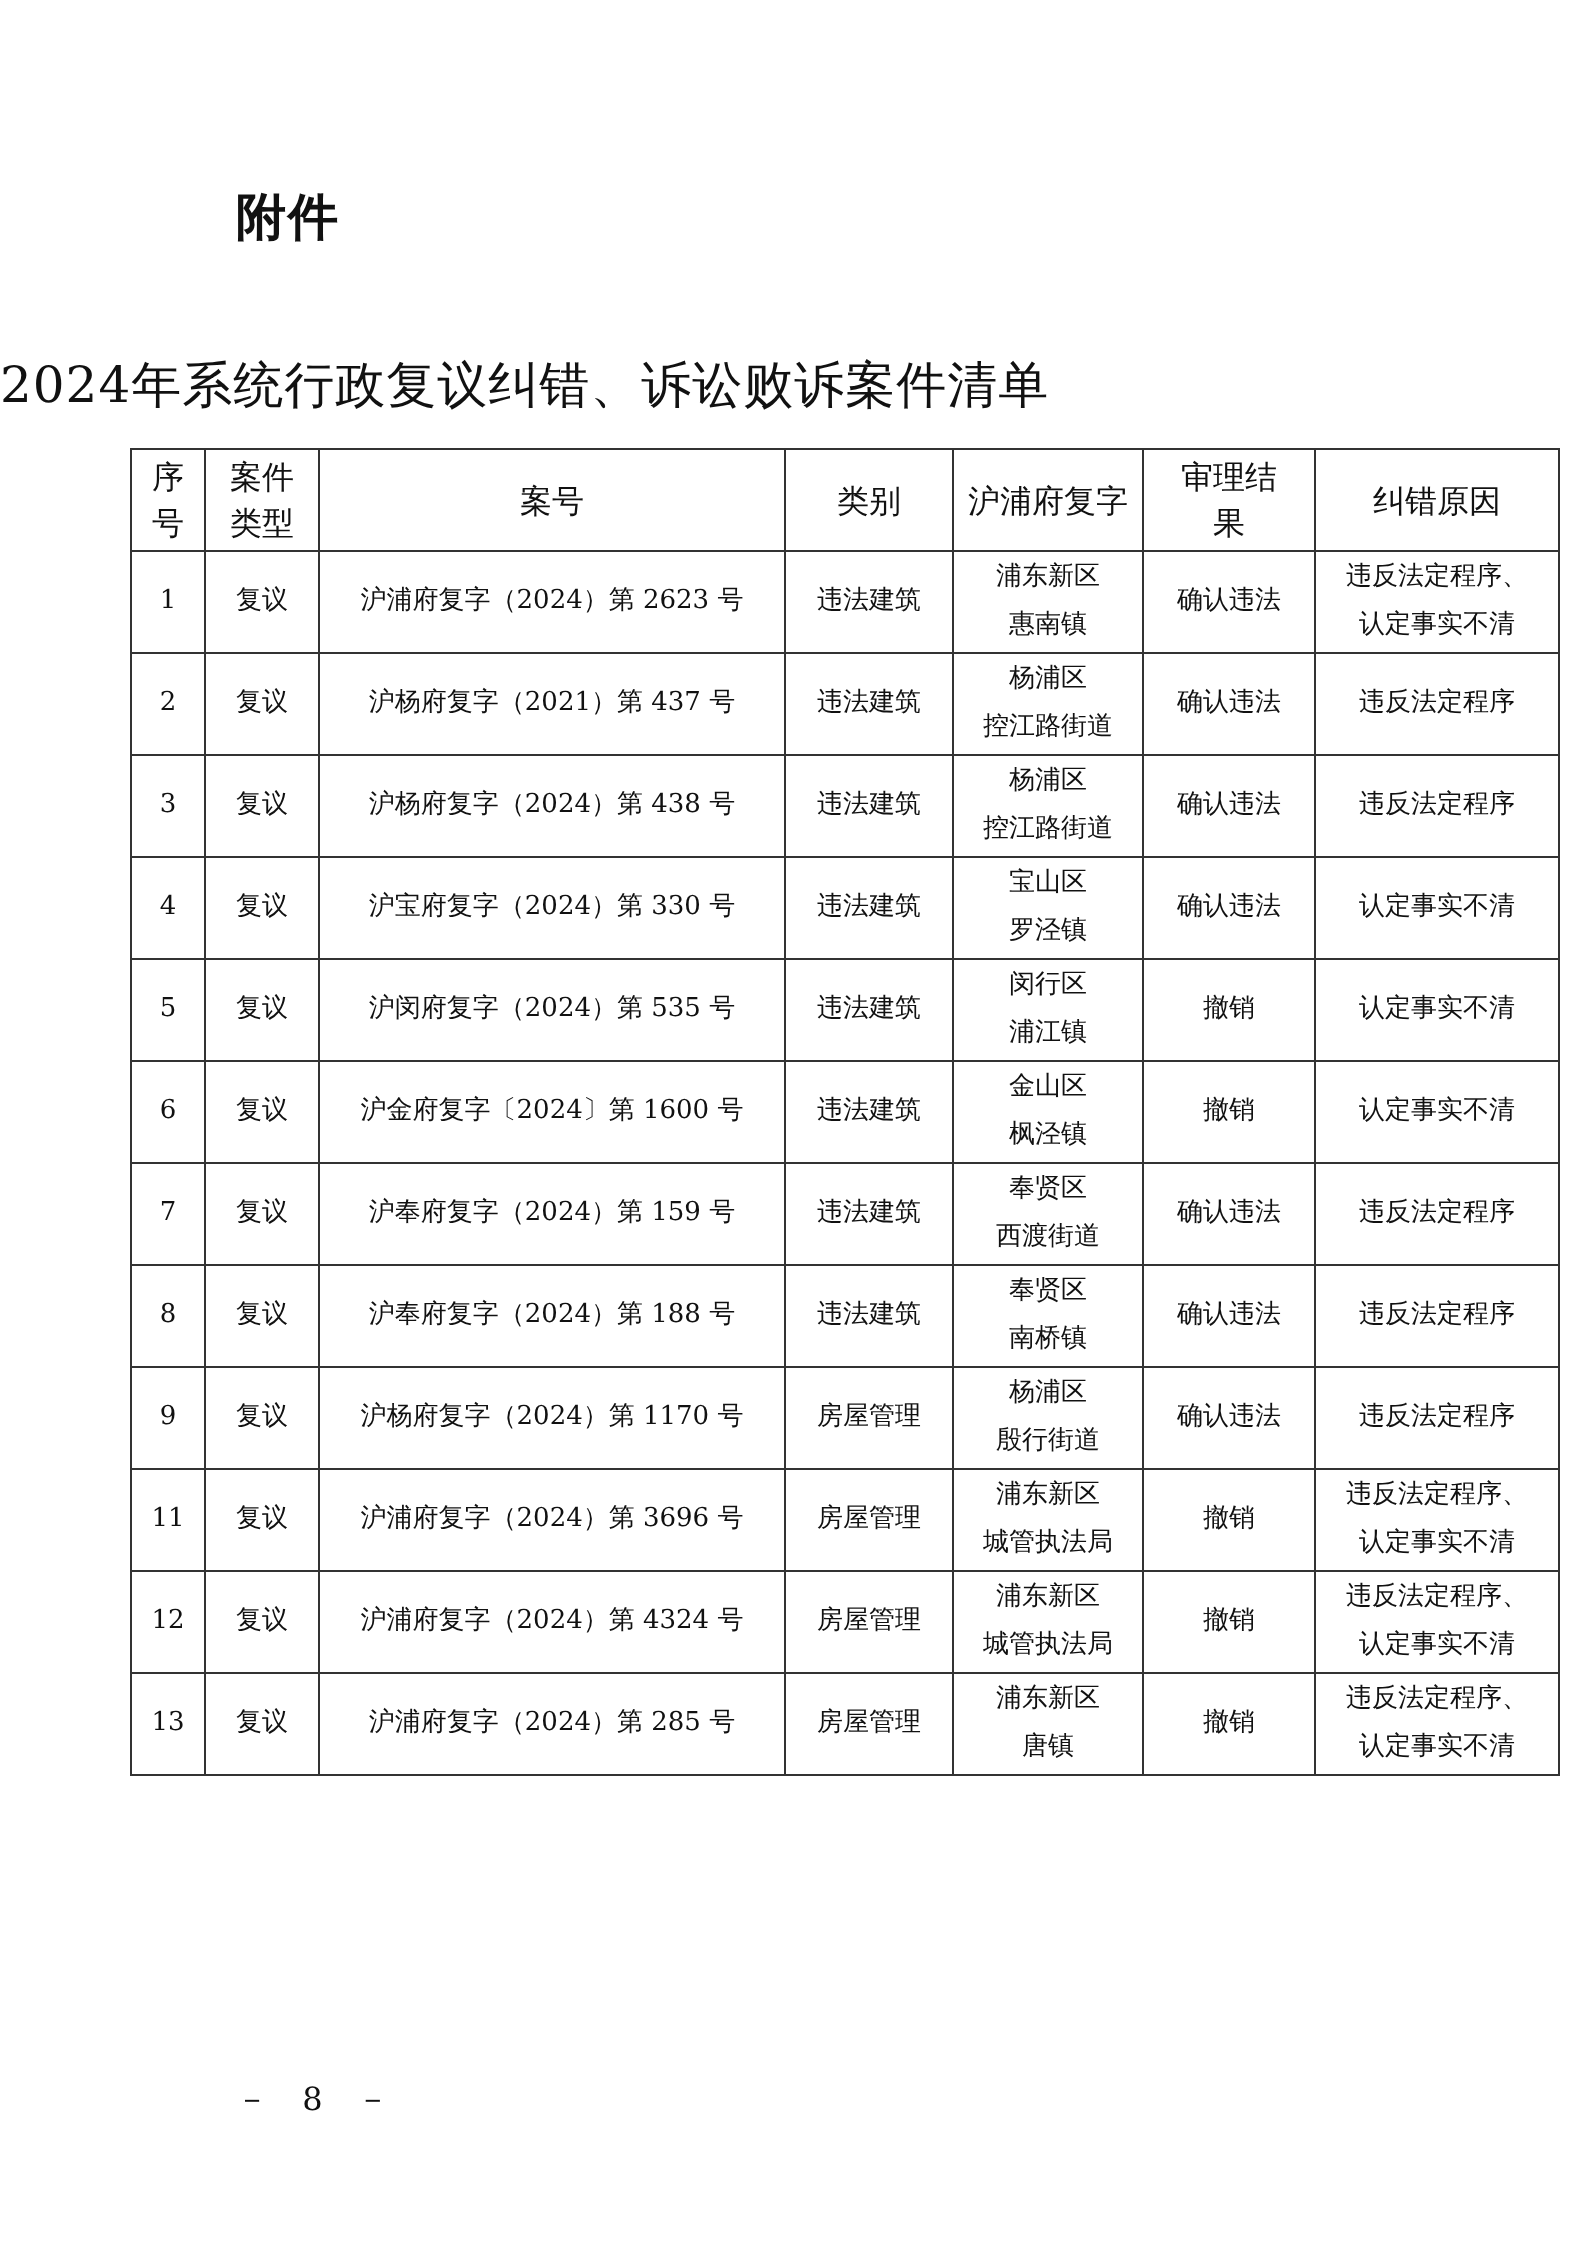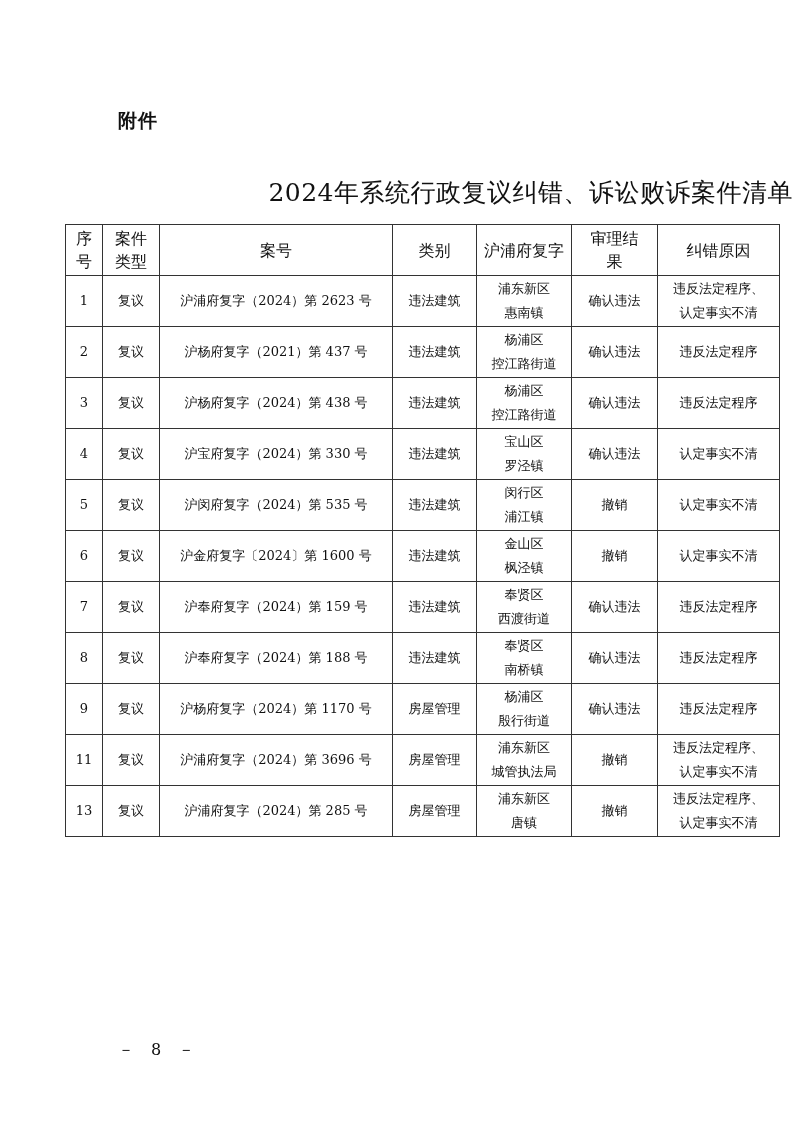--- a/index.html
+++ b/index.html
@@ -1,20 +1,20 @@
 <!DOCTYPE html>
 <html><head>
   <meta charset="utf-8">
   <style>
     html, body { margin: 0; padding: 0; background: #ffffff; }
     body { width: 793px; height: 1122px; position: relative; overflow: hidden;
            font-family: "DejaVu Serif", "Liberation Serif", serif; color: #111; }
-    .attach { position: absolute; left: 118px; top: 108px; font-family: Liberation Sans, sans-serif;
-              font-size: 19px; font-weight: bold; letter-spacing: 1px; }
-    .title { position: absolute; left: 0; width: 793px; top: 176px; text-align: right;
+    .attach { position: absolute; left: 118px; top: 92px; font-family: Liberation Sans, sans-serif;
+              font-size: 25px; font-weight: bold; letter-spacing: 1px; }
+    .title { position: absolute; left: 0; width: 793px; top: 176px; text-align: left;
              font-family: "DejaVu Serif", serif; font-size: 25px; letter-spacing: 0.5px; }
     table { position: absolute; left: 65px; top: 224px; width: 714px; border-collapse: collapse;
             table-layout: fixed; }
     th, td { border: 1.3px solid #333; text-align: center; vertical-align: middle; padding: 0; }
     th { height: 50px; font-family: "DejaVu Sans", sans-serif; font-weight: normal; font-size: 16px;
          line-height: 23px; }
     td { height: 50px; font-size: 13px; line-height: 24px; }
     td.idx { font-size: 13px; }
     .two { display: block; }
     .page { position: absolute; left: 118px; top: 1040px; font-size: 16px; letter-spacing: 6px; }
@@ -192,20 +192,35 @@
           <span class="two">浦东新区</span>
           <span class="two">城管执法局</span>
         </td>
         <td>撤销</td>
         <td>
           <span class="two">违反法定程序、</span>
           <span class="two">认定事实不清</span>
         </td>
       </tr>
       <tr>
+        <td class="idx">12</td>
+        <td>复议</td>
+        <td>沪浦府复字（2024）第 4324 号</td>
+        <td>房屋管理</td>
+        <td>
+          <span class="two">浦东新区</span>
+          <span class="two">城管执法局</span>
+        </td>
+        <td>撤销</td>
+        <td>
+          <span class="two">违反法定程序、</span>
+          <span class="two">认定事实不清</span>
+        </td>
+      </tr>
+      <tr>
         <td class="idx">13</td>
         <td>复议</td>
         <td>沪浦府复字（2024）第 285 号</td>
         <td>房屋管理</td>
         <td>
           <span class="two">浦东新区</span>
           <span class="two">唐镇</span>
         </td>
         <td>撤销</td>
         <td>

